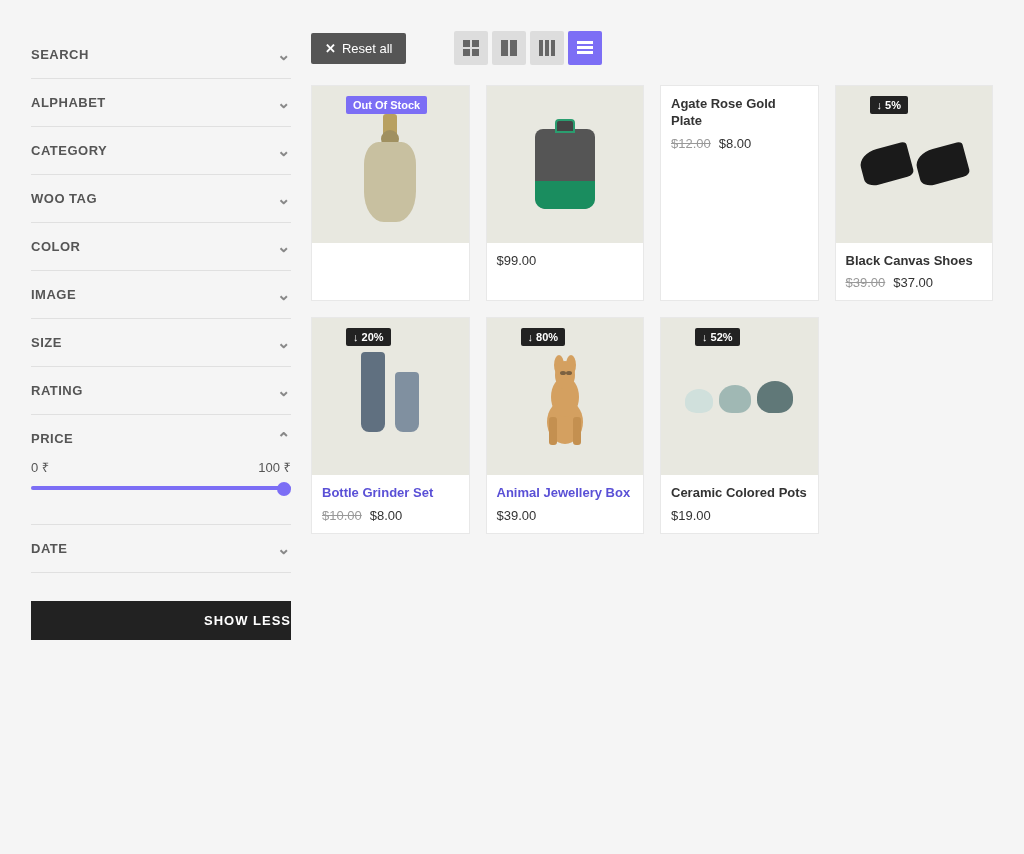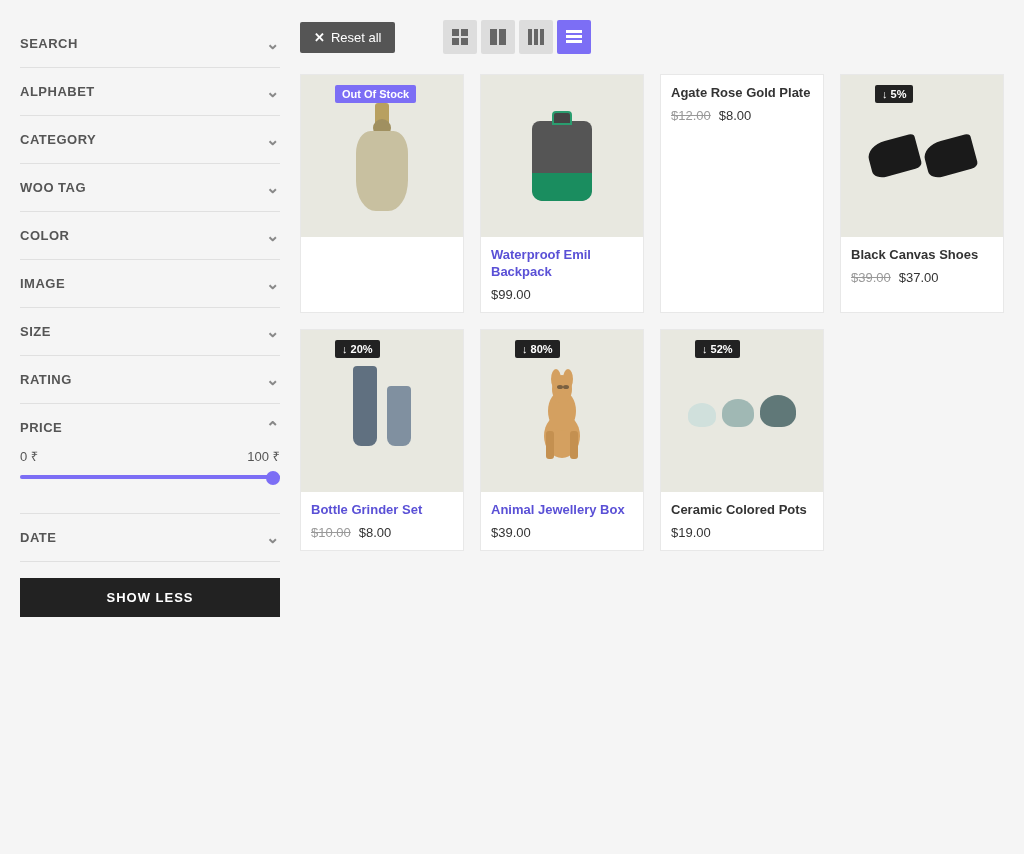--- a/index.html
+++ b/index.html
@@ -1,29 +1,29 @@
 <!DOCTYPE html>
 <html><head>
   <meta charset="utf-8">
   <style>
     * { box-sizing: border-box; margin: 0; padding: 0; }
     body { background: #f5f5f5; font-family: Arial, sans-serif; font-size: 14px; color: #333; }
-    .container { display: flex; padding: 20px; gap: 20px; max-width: 1024px; margin: 0 auto; }
+    .container { display: flex; padding: 31px; gap: 20px; max-width: 1024px; margin: 0 auto; }
     
     
     .sidebar { width: 260px; flex-shrink: 0; }
     .filter-section { border-bottom: 1px solid #e0e0e0; padding: 14px 0; }
     .filter-header { display: flex; justify-content: space-between; align-items: center; cursor: pointer; font-weight: 600; font-size: 13px; color: #555; letter-spacing: 0.5px; }
     .filter-header .chevron { font-size: 16px; color: #888; }
     .price-range { padding: 10px 0; }
     .price-labels { display: flex; justify-content: space-between; font-size: 13px; color: #555; margin-bottom: 8px; }
     .price-slider-track { position: relative; height: 4px; background: #ddd; border-radius: 2px; margin: 10px 0; }
     .price-slider-fill { position: absolute; left: 0; right: 0; height: 100%; background: #7c6ef5; border-radius: 2px; }
     .price-slider-thumb { position: absolute; bottom: -6px; right: 0; width: 14px; height: 14px; background: #7c6ef5; border-radius: 50%; }
-    .show-less-btn { margin-top: 16px; background: #222; color: #fff; border: none; padding: 12px 0; width: 100%; font-size: 13px; letter-spacing: 1px; cursor: pointer; font-weight: 600; }
+    .show-less-btn { margin-top: 28px; background: #222; color: #fff; border: none; padding: 12px 0; width: 100%; font-size: 13px; letter-spacing: 1px; cursor: pointer; font-weight: 600; text-align: right; }
 
     
     .main { flex: 1; }
     .top-bar { display: flex; align-items: center; margin-bottom: 20px; gap: 8px; }
     .reset-btn { background: #555; color: #fff; border: none; padding: 8px 14px; cursor: pointer; font-size: 13px; border-radius: 2px; display: flex; align-items: center; gap: 6px; }
     .reset-btn .x-icon { font-weight: bold; }
     .view-options { display: flex; gap: 4px; margin-left: 40px; }
     .view-btn { width: 34px; height: 34px; background: #ddd; border: none; cursor: pointer; display: flex; align-items: center; justify-content: center; border-radius: 2px; }
     .view-btn.active { background: #7c6ef5; }
     .view-btn svg { width: 16px; height: 16px; }
@@ -186,21 +186,20 @@
           <div class="product-image-placeholder" style="background:#e8e8e0;">
             <div style="position:relative;width:70px;height:90px;display:flex;align-items:center;justify-content:center;margin-top:10px;">
               <div style="width:60px;height:80px;background:#555;border-radius:8px 8px 12px 12px;position:relative;">
                 <div style="position:absolute;top:-10px;left:50%;transform:translateX(-50%);width:20px;height:14px;background:#444;border-radius:4px 4px 0 0;border:2px solid #2a9d6f;"></div>
                 <div style="position:absolute;bottom:0;left:0;right:0;height:28px;background:#1a8d5f;border-radius:0 0 10px 10px;"></div>
               </div>
             </div>
           </div>
         </div>
         <div class="product-info">
-          <div class="product-name link-style">Waterproof Emil Backpack</div>
           <div class="price-row">
             <span class="price-single">$99.00</span>
           </div>
         </div>
       </div>
 
       <div class="product-card">
         <div class="product-info">
           <div class="product-name">Agate Rose Gold Plate</div>
           <div class="price-row">

